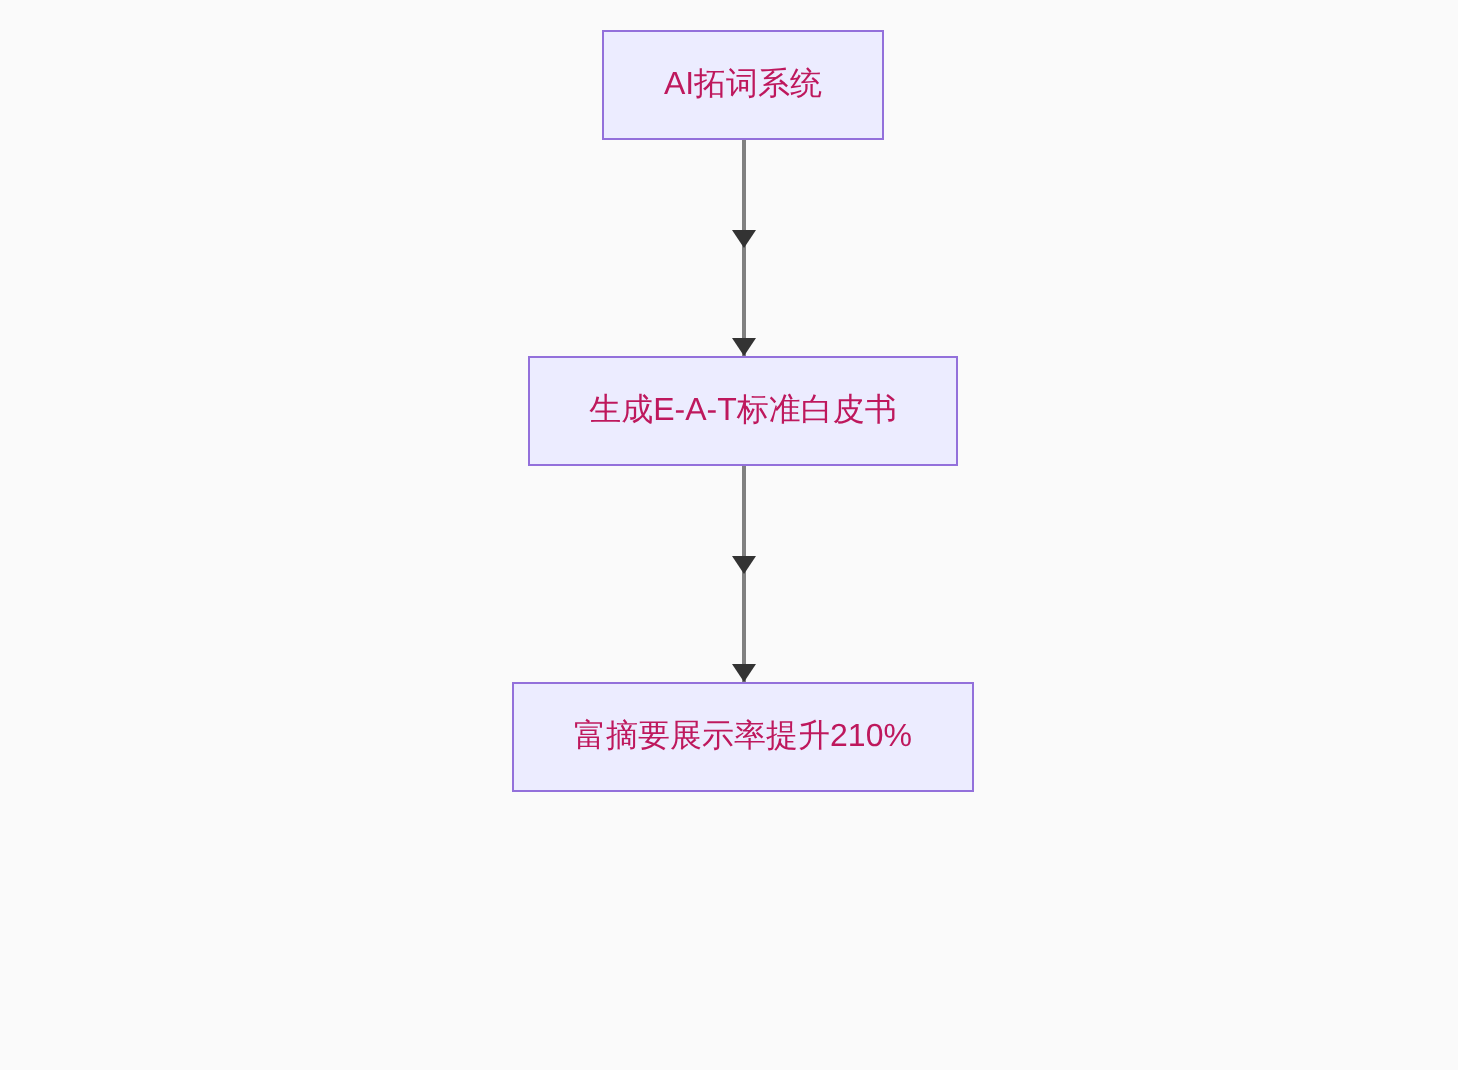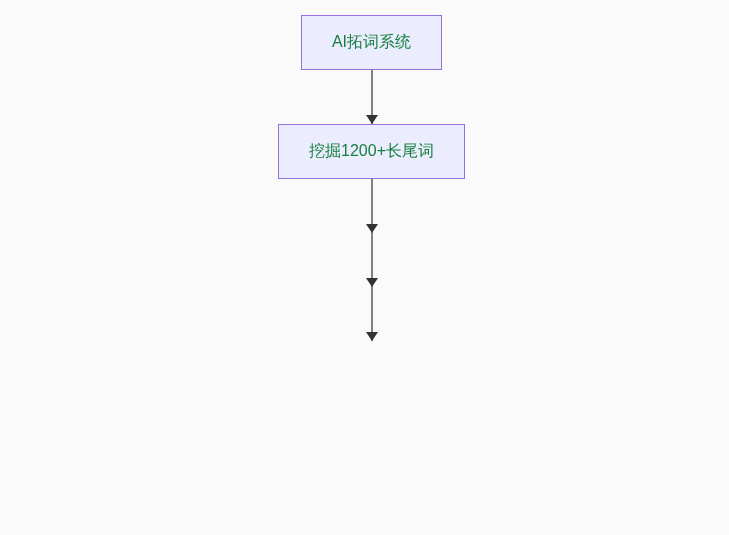--- a/index.html
+++ b/index.html
@@ -22,21 +22,21 @@
   .node {
     box-sizing: border-box;
     height: 55px;
     padding: 0 30px;
     background: #ECECFF;
     border: 1px solid #9370DB;
     display: flex;
     align-items: center;
     justify-content: center;
     font-size: 16px;
-    color: #15803d;
+    color: #be185d;
     white-space: nowrap;
   }
   .arrow {
     position: relative;
     width: 2px;
     height: 54px;
     background: #808080;
   }
   .arrow::after {
     content: "";
@@ -55,26 +55,29 @@
 <body>
 
 <div class="flow">
 
   <div class="node">
     <span>AI拓词系统</span>
   </div>
 
   <div class="arrow"></div>
 
+
+  <div class="arrow"></div>
+
   <div class="node">
-    <span>挖掘1200+长尾词</span>
+    <span>生成E-A-T标准白皮书</span>
   </div>
 
   <div class="arrow"></div>
 
 
   <div class="arrow"></div>
 
-
-  <div class="arrow"></div>
-
+  <div class="node">
+    <span>富摘要展示率提升210%</span>
+  </div>
 
 </div>
 
 </body></html>

